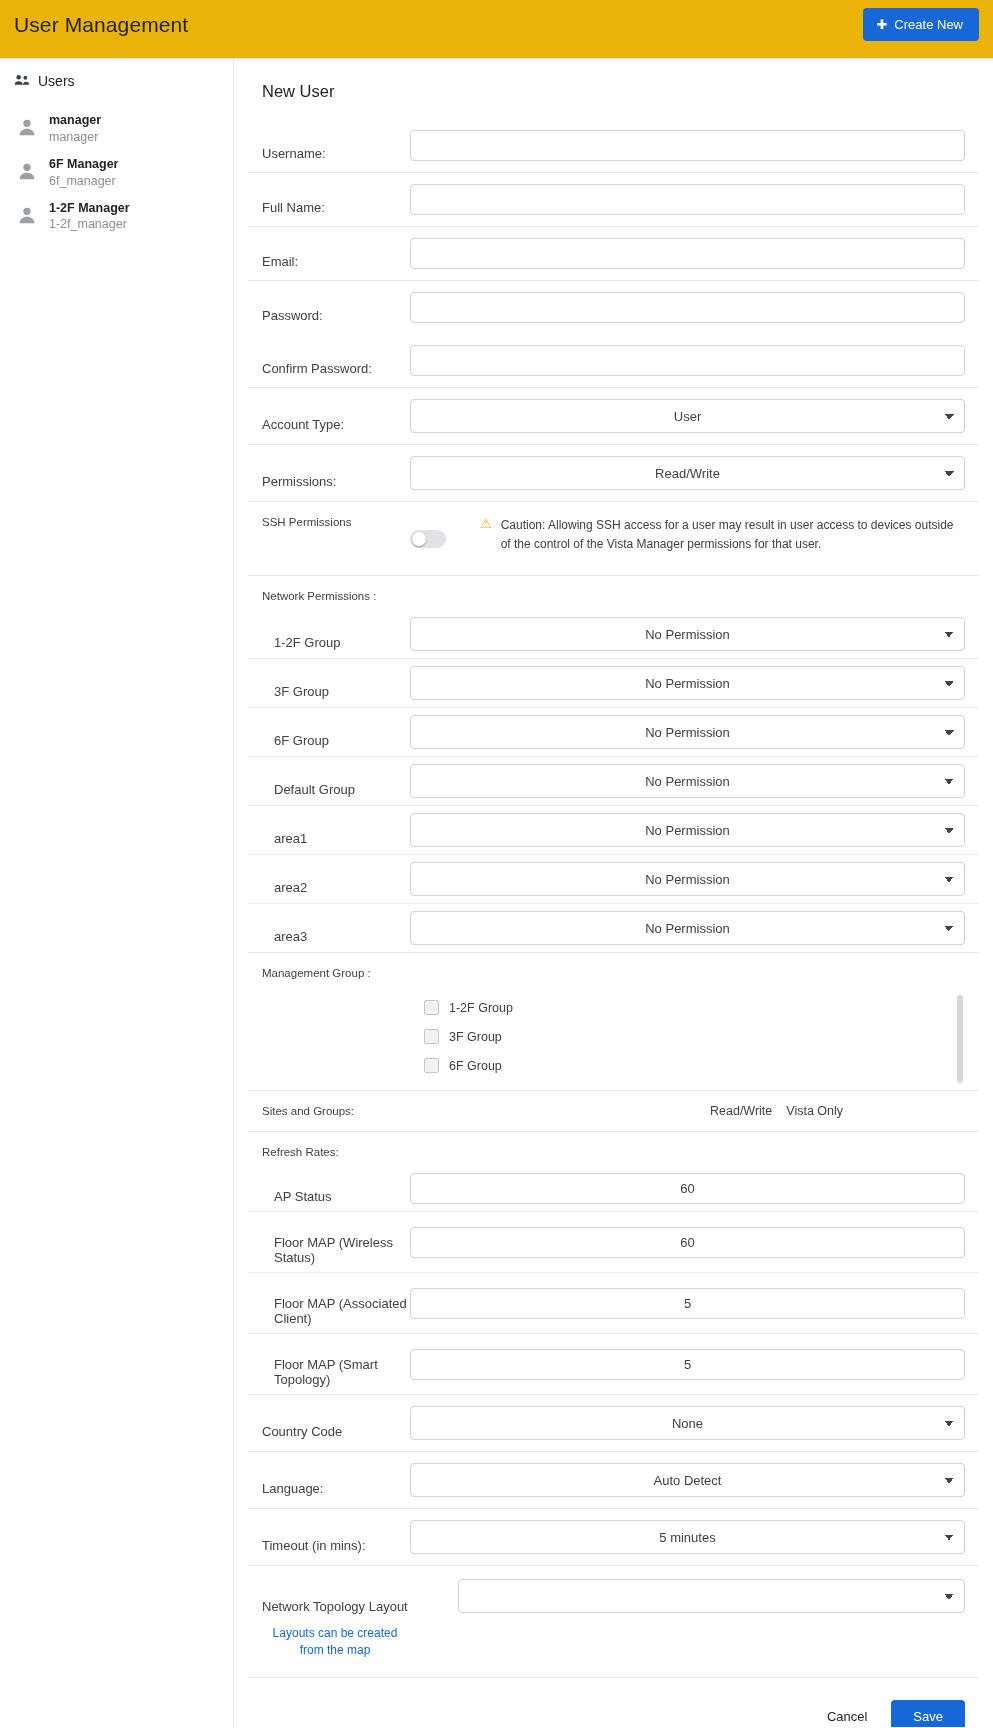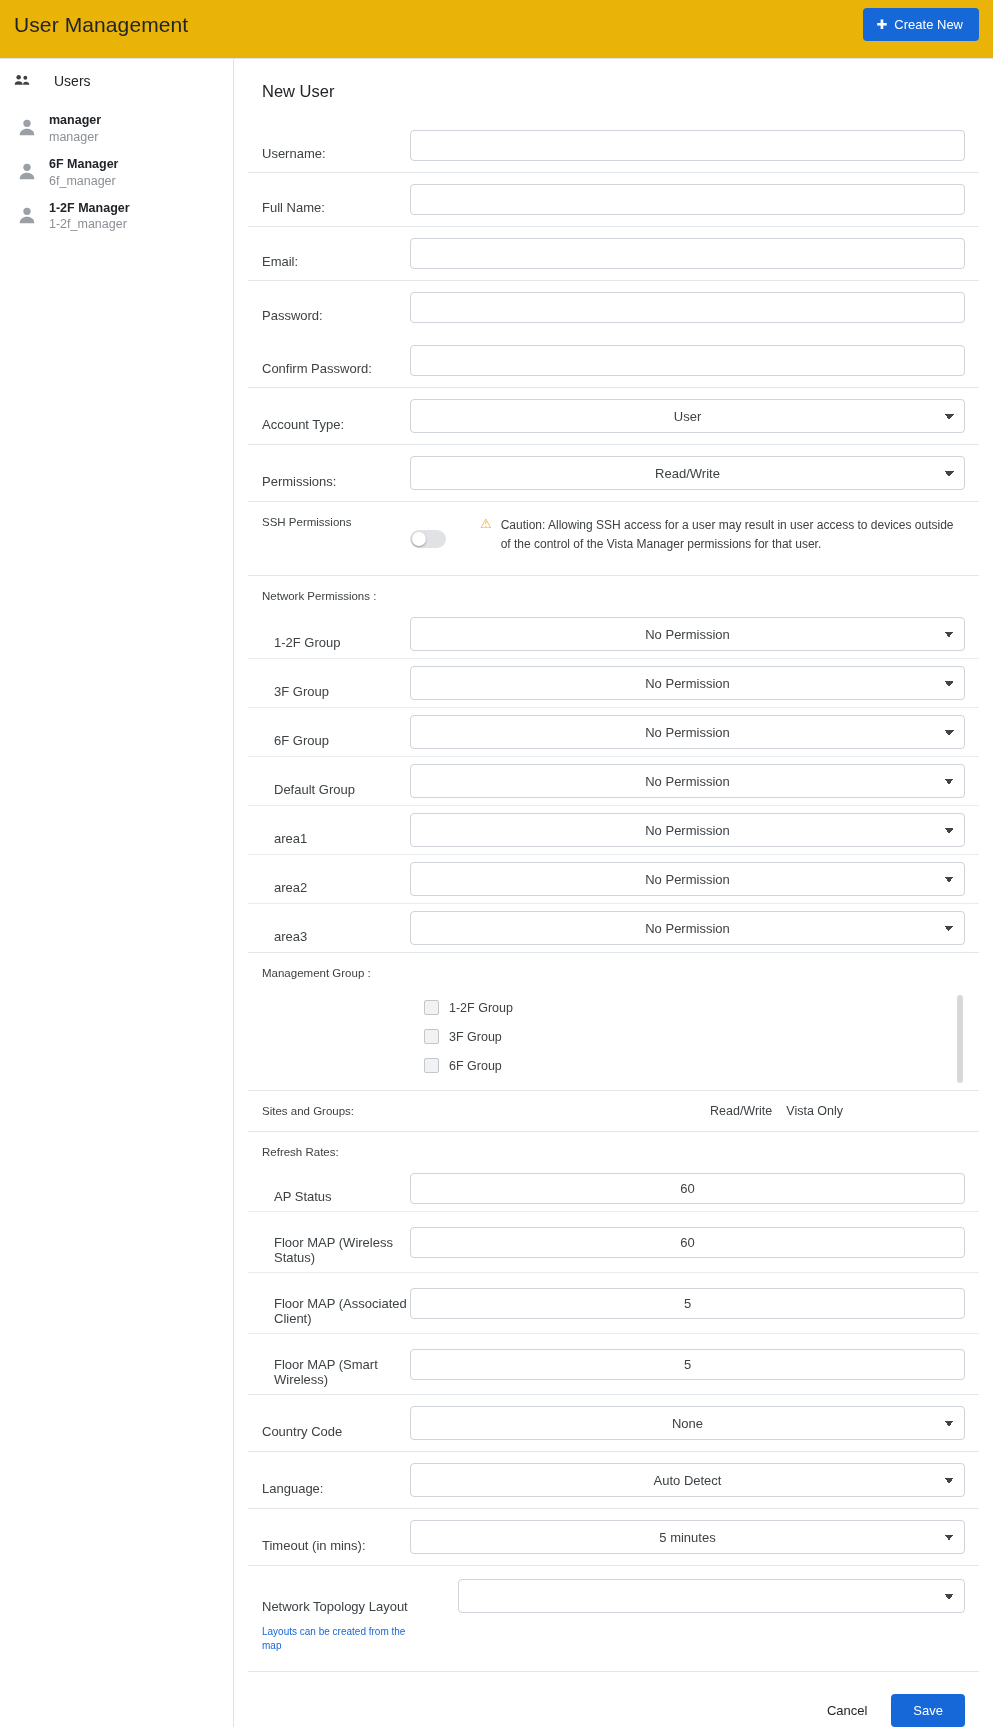--- a/index.html
+++ b/index.html
@@ -49,21 +49,21 @@
   .sidebar {
     width: 234px;
     border-right: 1px solid #dfe3e8;
     background: #fff;
     padding-top: 14px;
     flex: 0 0 234px;
   }
   .sidebar-head {
     display: flex;
     align-items: center;
-    gap: 24px;
+    gap: 8px;
     padding: 0 0 0 14px;
     font-size: 14px;
     color: #212529;
     margin-bottom: 18px;
   }
   .user-row {
     display: flex;
     align-items: flex-start;
     gap: 11px;
     padding: 5px 0 5px 16px;
@@ -223,25 +223,26 @@
     display: flex;
     align-items: center;
     border-bottom: 1px solid #e4e7ea;
     padding: 13px 0;
   }
   .sites-label { width: 162px; flex: 0 0 162px; font-size: 11.5px; color: #3d4245; padding-left: 14px; }
   .sites-opts { display: flex; gap: 14px; margin-left: 300px; font-size: 12.5px; color: #3d4245; }
 
   .link {
     color: #1668d9;
-    font-size: 10px;
+    font-size: 12px;
     padding-left: 14px;
     line-height: 1.4;
     max-width: 160px;
     cursor: pointer;
+    text-align: center;
   }
 
   .footer {
     display: flex;
     justify-content: flex-end;
     align-items: center;
     gap: 18px;
     padding: 22px 14px 18px 0;
   }
   .btn-cancel {
@@ -448,21 +449,21 @@
       </div>
       <div class="row">
         <div class="row-label indent">Floor MAP (Wireless Status)</div>
         <div class="row-field"><input class="text" type="text" value="60" style=""></div>
       </div>
       <div class="row">
         <div class="row-label indent">Floor MAP (Associated Client)</div>
         <div class="row-field"><input class="text" type="text" value="5" style=""></div>
       </div>
       <div class="row">
-        <div class="row-label indent">Floor MAP (Smart Wireless)</div>
+        <div class="row-label indent">Floor MAP (Smart Topology)</div>
         <div class="row-field"><input class="text" type="text" value="5" style=""></div>
       </div>
     </div>
 
     <div class="row">
       <div class="row-label">Country Code</div>
       <div class="row-field"><select class="sel"><option>None</option></select></div>
     </div>
 
     <div class="row">

